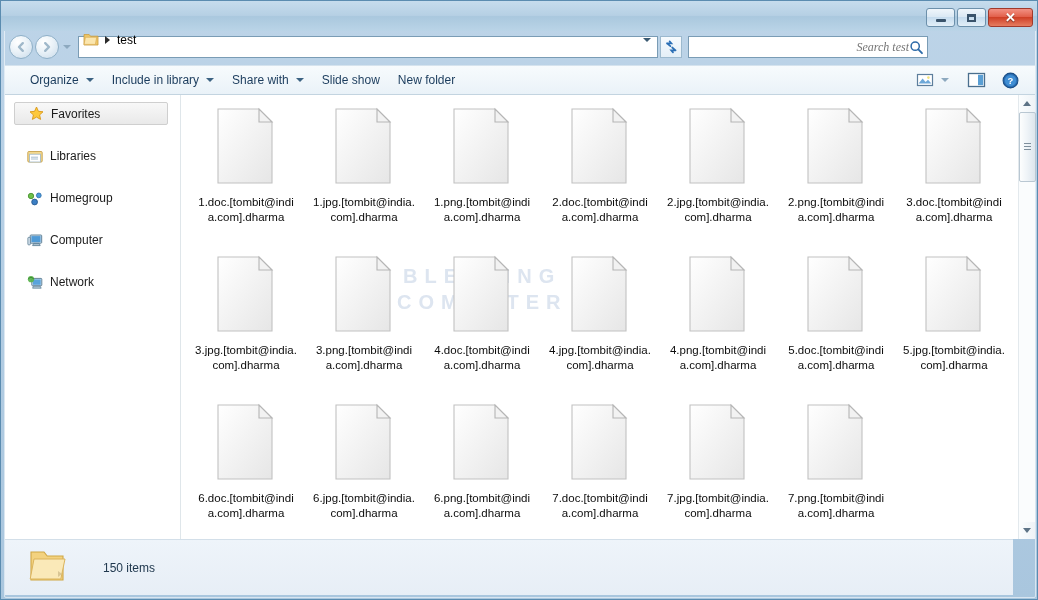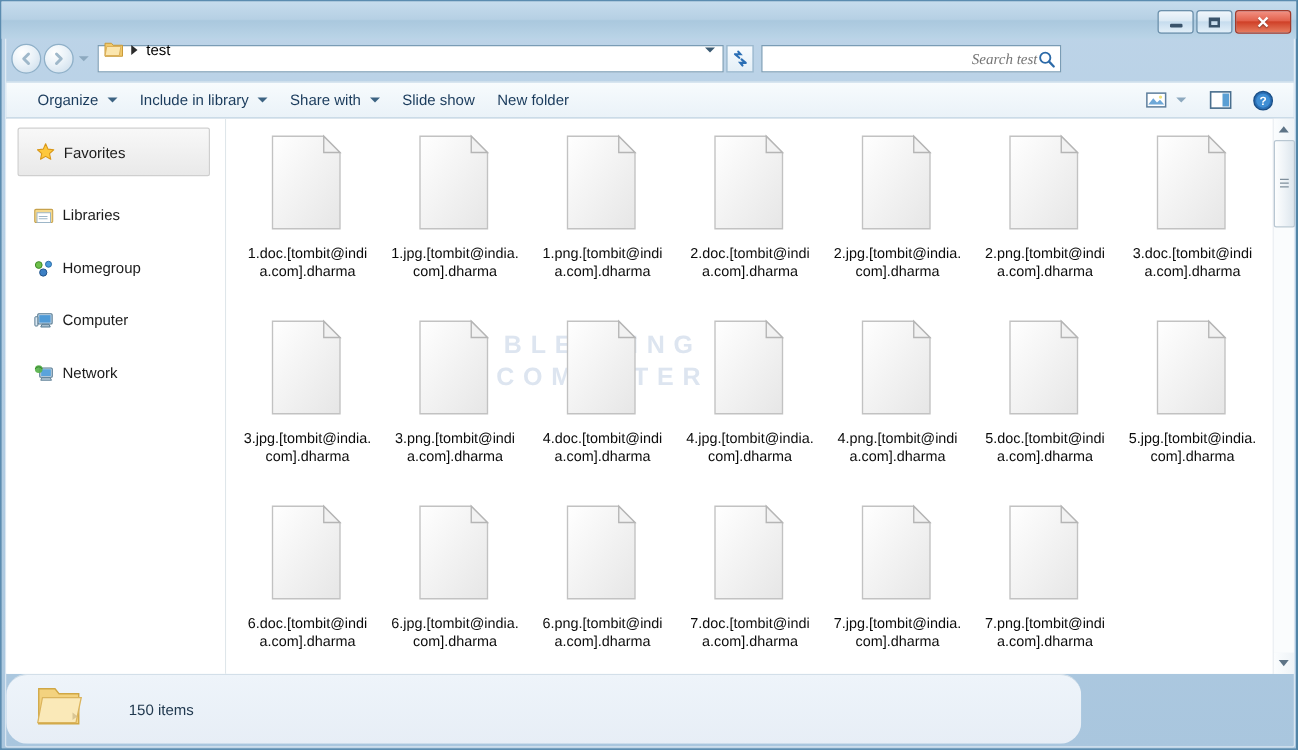--- a/index.html
+++ b/index.html
@@ -107,21 +107,21 @@
   }
   .tri-down {
     width: 0; height: 0;
     border-left: 4px solid transparent;
     border-right: 4px solid transparent;
     border-top: 4px solid #8da9bf;
   }
 
   .addressbar {
     flex: 0 0 auto;
-    width: 501px; height: 22px;
+    width: 580px; height: 22px;
     margin-left: 4px;
     background: #ffffff;
     border: 1px solid #7a9cb5;
     display: flex;
     align-items: center;
     padding: 0 2px 15px 4px;
   }
   .addr-folder { margin-right: 4px; display: block; }
   .crumb-sep {
     width: 0; height: 0;
@@ -227,21 +227,21 @@
     display: flex;
     align-items: center;
     padding-left: 22px;
     font-size: 12px;
     color: #1b1b1b;
     margin-bottom: 20px;
   }
   .side-item.selected {
     margin: 0 12px 20px 9px;
     padding-left: 13px;
-    height: 39px;
+    height: 23px;
     background: linear-gradient(to bottom, #f8f8f8 0%, #e9e9e9 100%);
     border: 1px solid #cfcfcf;
     border-radius: 2px;
   }
   .side-icon {
     width: 16px; height: 16px;
     margin-right: 7px;
     flex: 0 0 16px;
     display: flex;
     align-items: center;
@@ -340,27 +340,26 @@
     display: block;
     height: 1px;
     background: #7f8f9c;
     margin-bottom: 2px;
   }
 
   
   .statusbar {
     position: absolute;
     left: 4px; top: 538px;
-    width: 860px; height: 56px;
+    width: 1008px; height: 56px;
     background: linear-gradient(to bottom, #eef4fa 0%, #e7eef6 100%);
     border-top: 1px solid #d3dfe9;
     display: flex;
     align-items: center;
     padding-left: 22px;
-    border-radius: 17px;
   }
   .status-text {
     font-size: 12px;
     color: #21394f;
     margin-left: 34px;
   }
 </style>
 </head>
 <body>
 

